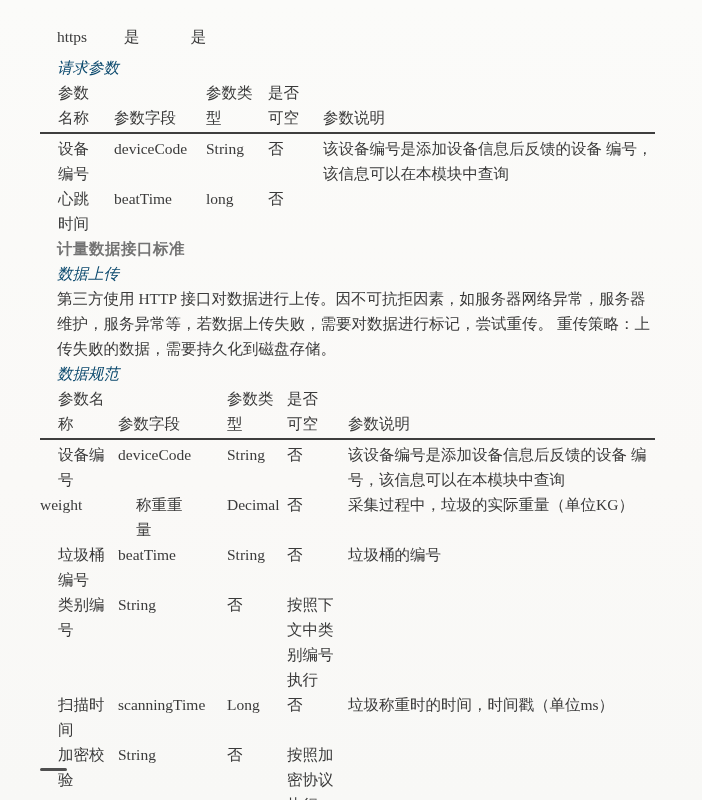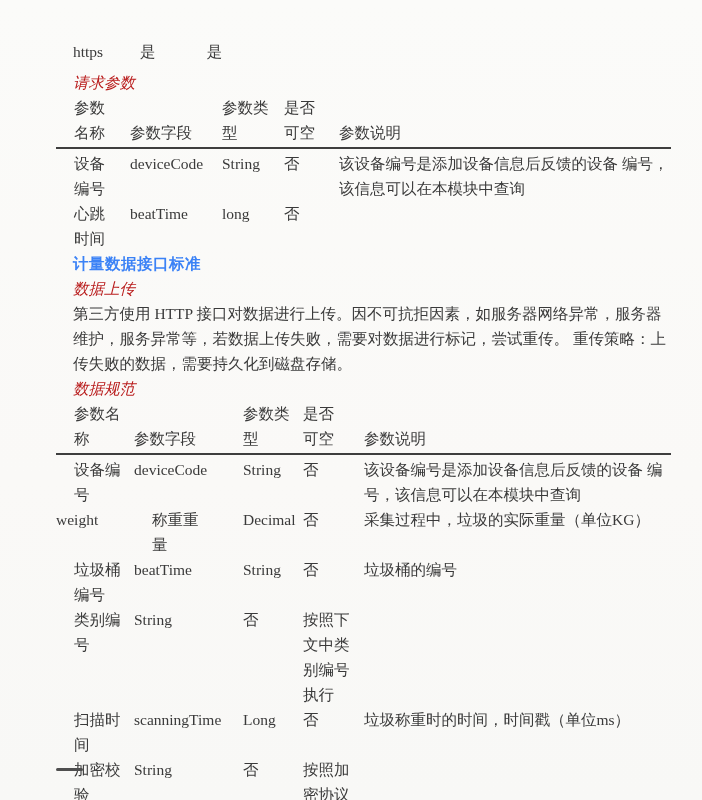--- a/index.html
+++ b/index.html
@@ -11,43 +11,42 @@
   }
   body {
     background: linear-gradient(180deg, #fbfbf9 0%, #faf9f7 60%, #f8f8f6 100%);
     font-family: "Liberation Serif", "DejaVu Serif", serif;
     font-size: 15.5px;
     line-height: 25px;
     color: #3a3a3a;
   }
   .doc {
     position: relative;
-    padding-top: 39px;
+    padding-top: 24px;
     height: 774px;
     box-sizing: border-box;
-    margin-left: 16px;
   }
   .indent { margin-left: 57px; }
 
   
   .top-row span { display: inline-block; }
   .top-row .w1 { width: 63px; }
   .top-row .w2 { width: 63px; }
 
   
   .h-it {
     font-style: italic;
     margin-left: 57px;
     margin-top: 6px;
-    color: #b91c1c;
+    color: #0c4a6e;
   }
   .h-bold {
     font-weight: bold;
     margin-left: 57px;
-    color: #3b82f6;
+    color: #737373;
     letter-spacing: 0.5px;
   }
 
   
   .para {
     margin: 0 0 0 57px;
     width: 612px;
     white-space: pre-line;
     font-family: Liberation Serif, serif;
   }

